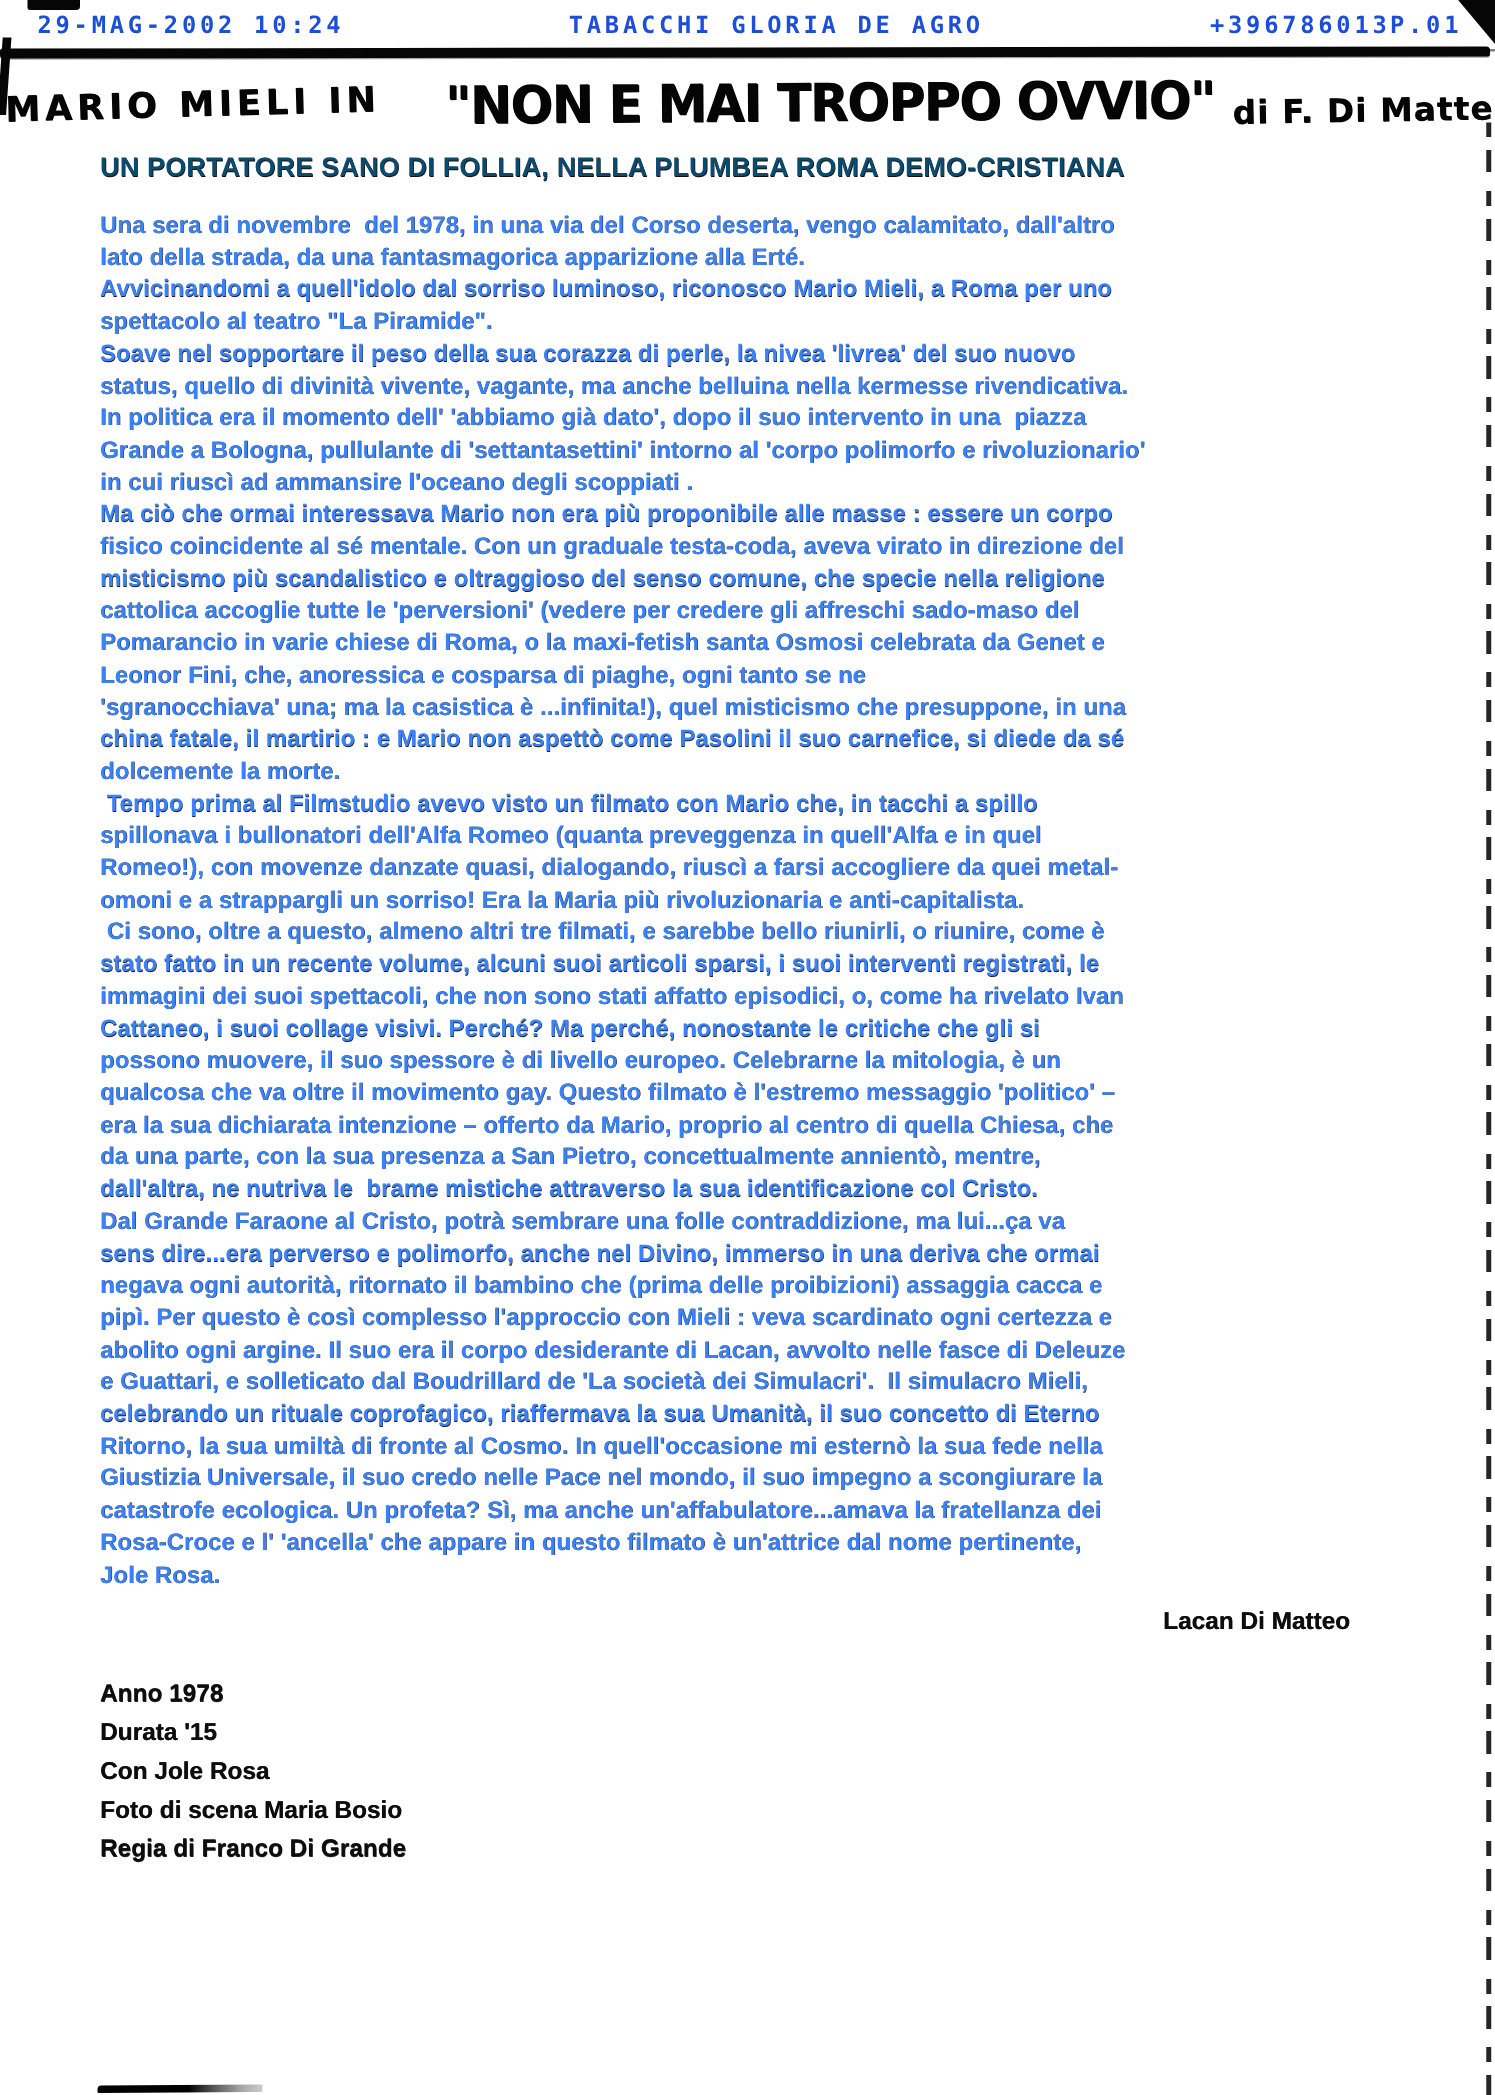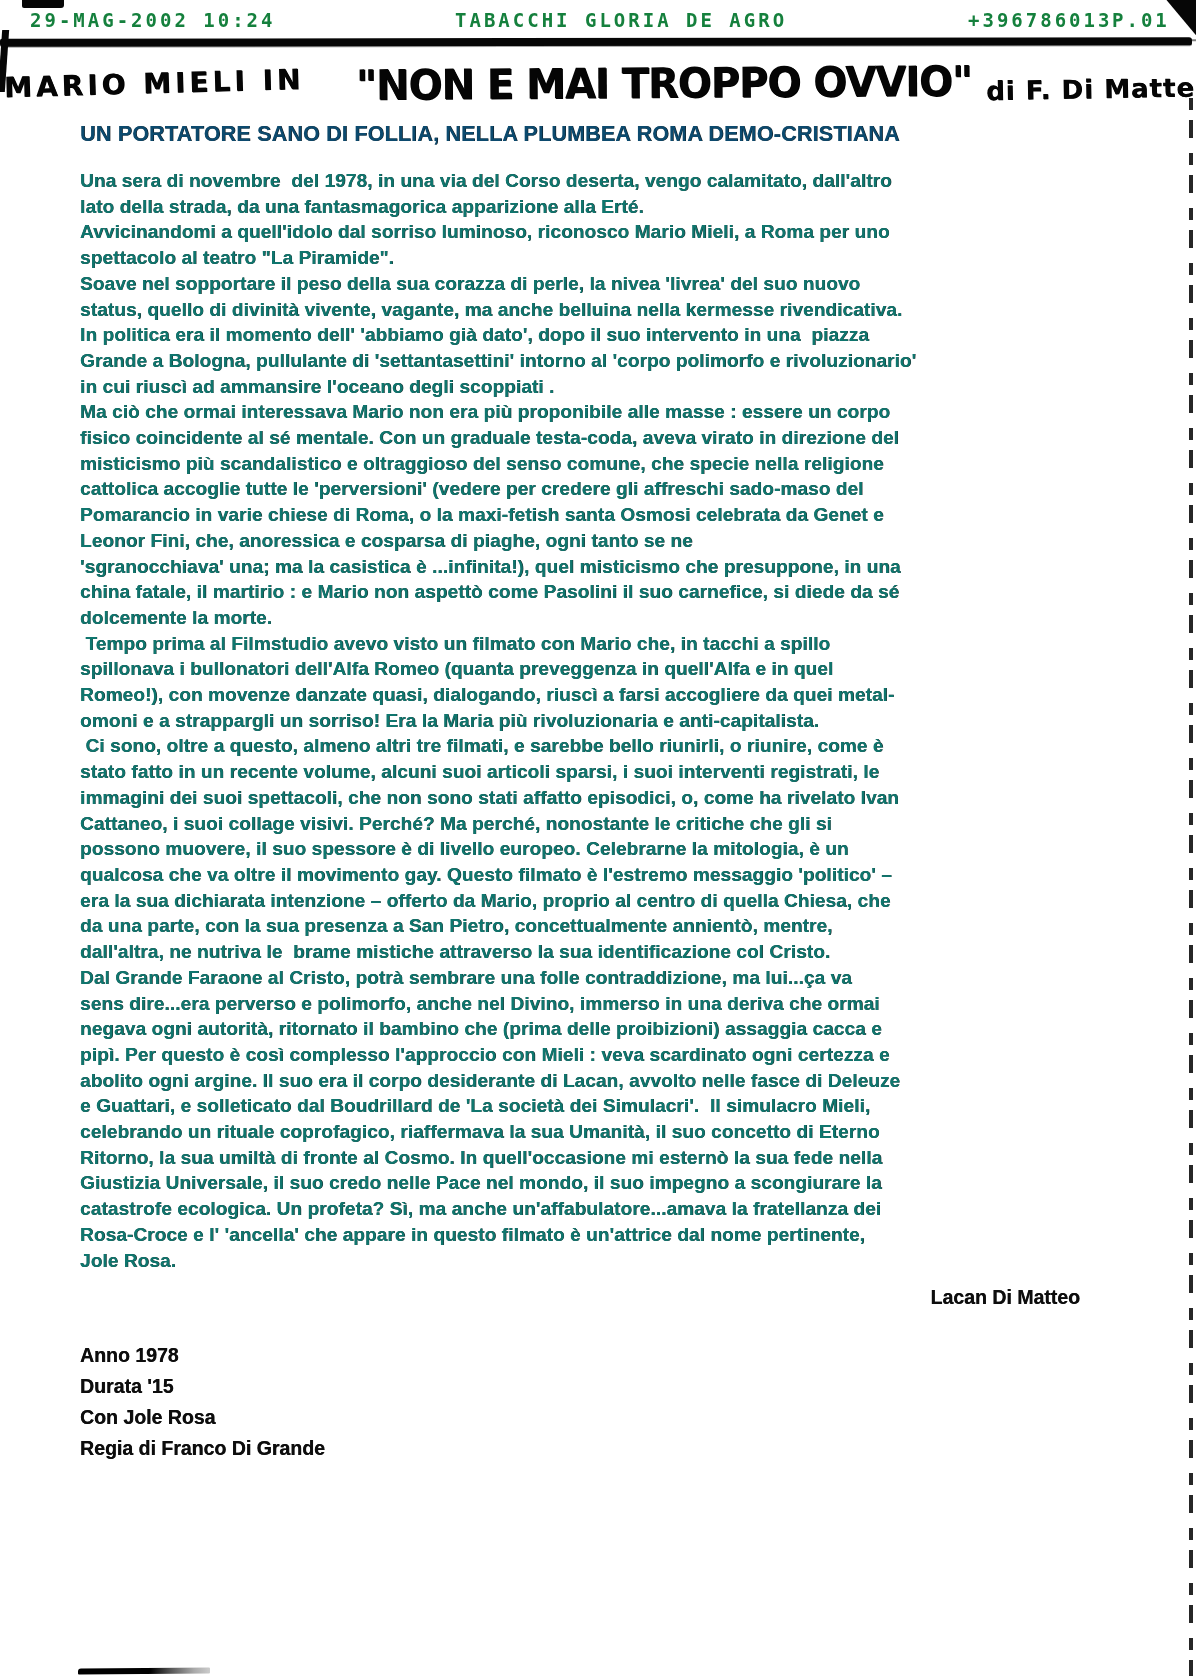--- a/index.html
+++ b/index.html
@@ -11,21 +11,21 @@
     font-family: "Liberation Sans", sans-serif;
     color: #0b0b0b;
   }
   .page { position: absolute; inset: 0; }
 
   
   .fax-header {
     position: absolute; top: 9px; left: 0; right: 12px; height: 26px;
     font-family: "DejaVu Sans Mono", monospace;
     font-size: 19px; font-weight: 700; letter-spacing: 3px;
-    color: #15803d; white-space: nowrap;
+    color: #1d4ed8; white-space: nowrap;
   }
   .fax-header .dt    { position: absolute; left: 30px; }
   .fax-header .snd   { position: absolute; left: 455px; }
   .fax-header .ph    { position: absolute; left: 968px; }
   .fax-header .pg    { position: absolute; left: 1100px; margin-left: 12px; }
 
   .header-rule {
     position: absolute; top: 38px; left: 0; width: 1192px; height: 8px;
     background: #060606;
     border-radius: 2px 3px 2px 3px;
@@ -60,21 +60,21 @@
   .subtitle {
     position: absolute; top: 122px; left: 80px; width: 1020px;
     font-size: 21.5px; font-weight: 700; letter-spacing: 0.2px;
     color: #0c4a6e; text-shadow: 0.5px 0.3px 0 #111;
   }
   .body-text {
     position: absolute; top: 168px; left: 80px; width: 1010px;
     font-size: 19px; font-weight: 700; line-height: 25.7px;
     letter-spacing: 0.1px;
     white-space: pre-wrap;
-    color: #0f766e; text-shadow: 0.35px 0.25px 0 #222;
+    color: #3b82f6; text-shadow: 0.35px 0.25px 0 #222;
   }
   .signature {
     position: absolute; top: 1286px; left: 80px; width: 1000px;
     text-align: right;
     font-size: 19.5px; font-weight: 700;
     color: #0d0d0d; text-shadow: 0.35px 0.25px 0 #222;
   }
   .credits {
     position: absolute; top: 1340px; left: 80px; width: 700px;
     font-size: 19.5px; font-weight: 700; line-height: 31px;
@@ -167,20 +167,21 @@
 catastrofe ecologica. Un profeta? Sì, ma anche un'affabulatore...amava la fratellanza dei
 Rosa-Croce e l' 'ancella' che appare in questo filmato è un'attrice dal nome pertinente,
 Jole Rosa.</div>
 
   <div class="signature">Lacan Di Matteo</div>
 
   <div class="credits">
     <div>Anno 1978</div>
     <div>Durata '15</div>
     <div>Con Jole Rosa</div>
+    <div>Foto di scena Maria Bosio</div>
     <div>Regia di Franco Di Grande</div>
   </div>
 
   <div class="artifact corner-wedge"></div>
   <div class="artifact topleft-mark"></div>
   <div class="artifact leftedge-mark"></div>
   <div class="rightedge-line"></div>
   <div class="bottomleft-mark"></div>
 
 </div>

